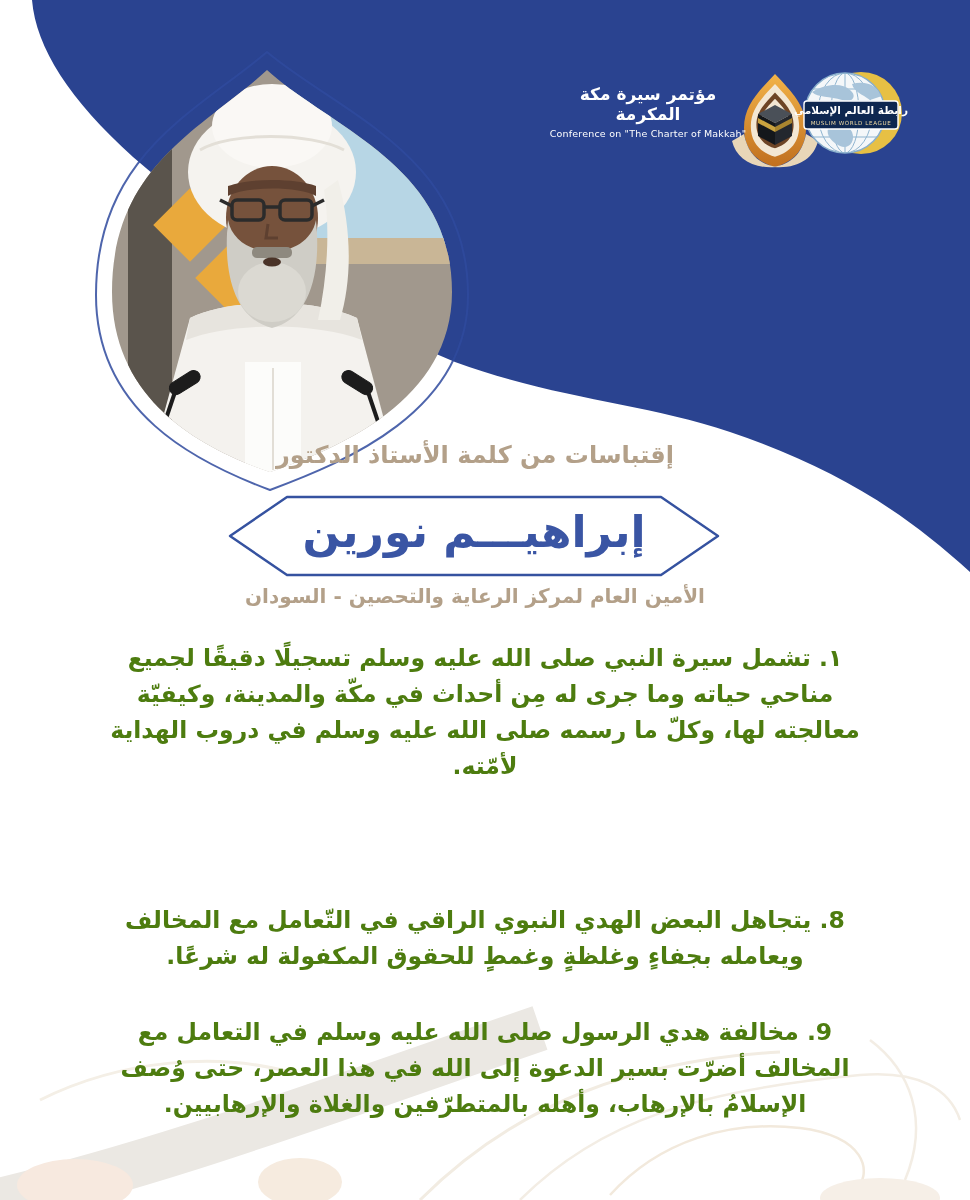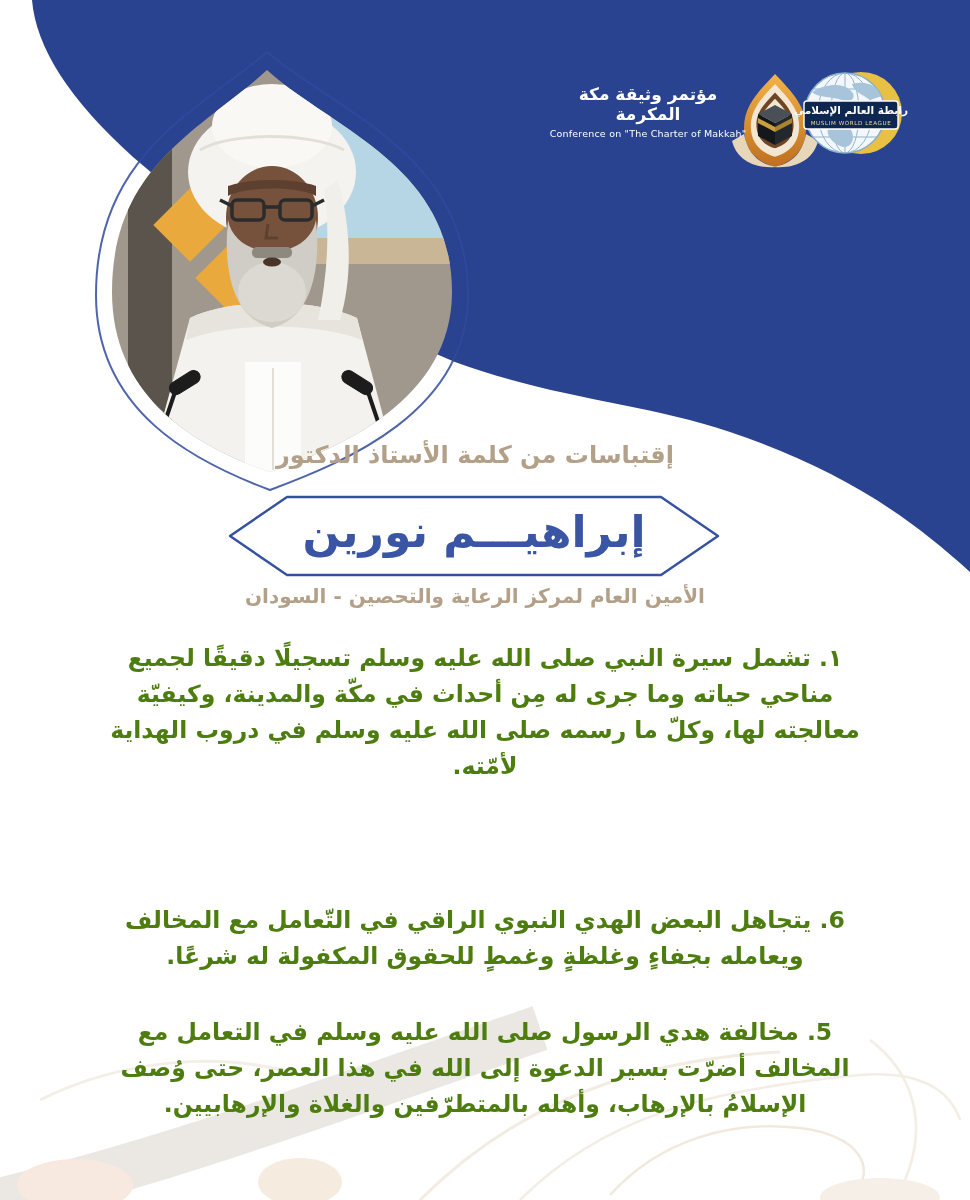--- a/index.html
+++ b/index.html
@@ -154,28 +154,28 @@
         <path d="M 828,128 C 836,122 848,124 852,132 C 856,142 848,150 840,146 C 832,142 826,136 828,128 Z" fill="#a8c4da" stroke="none"></path>
       </g>
       <rect x="804" y="101" width="94" height="28" rx="3" fill="#0e2750" stroke="#ffffff" stroke-width="1.4"></rect>
       <text x="851" y="113.5" text-anchor="middle" fill="#ffffff" font-size="10.5" font-weight="700" font-family="DejaVu Sans, sans-serif">رابطة العالم الإسلامي</text>
       <text x="851" y="124.5" text-anchor="middle" fill="#eed9a4" font-size="5.6" letter-spacing="0.6" font-family="DejaVu Sans, sans-serif">MUSLIM WORLD LEAGUE</text>
     </g>
 
     <path d="M 230,536 L 287,497 L 661,497 L 718,536 L 661,575 L 287,575 Z" fill="#ffffff" stroke="#3552a0" stroke-width="2.4" stroke-linejoin="round"></path>
   </svg>
 
-  <div class="abs conf-logo-ar">مؤتمر وثيقة مكة المكرمة</div>
+  <div class="abs conf-logo-ar">مؤتمر سيرة مكة المكرمة</div>
   <div class="abs conf-logo-en">Conference on "The Charter of Makkah"</div>
 
   <div class="abs nameplate">
     <div class="name">إبراهيـــم نورين</div>
   </div>
 
   <div class="abs eyebrow">إقتباسات من كلمة الأستاذ الدكتور</div>
 
   <div class="abs role">الأمين العام لمركز الرعاية والتحصين - السودان</div>
 
   <div class="abs quote q1">١. تشمل سيرة النبي صلى الله عليه وسلم تسجيلًا دقيقًا لجميع مناحي حياته وما جرى له مِن أحداث في مكّة والمدينة، وكيفيّة معالجته لها، وكلّ ما رسمه صلى الله عليه وسلم في دروب الهداية لأمّته.</div>
-  <div class="abs quote q3">6. يتجاهل البعض الهدي النبوي الراقي في التّعامل مع المخالف ويعامله بجفاءٍ وغلظةٍ وغمطٍ للحقوق المكفولة له شرعًا.</div>
-  <div class="abs quote q4">5. مخالفة هدي الرسول صلى الله عليه وسلم في التعامل مع المخالف أضرّت بسير الدعوة إلى الله في هذا العصر، حتى وُصف الإسلامُ بالإرهاب، وأهله بالمتطرّفين والغلاة والإرهابيين.</div>
+  <div class="abs quote q3">8. يتجاهل البعض الهدي النبوي الراقي في التّعامل مع المخالف ويعامله بجفاءٍ وغلظةٍ وغمطٍ للحقوق المكفولة له شرعًا.</div>
+  <div class="abs quote q4">9. مخالفة هدي الرسول صلى الله عليه وسلم في التعامل مع المخالف أضرّت بسير الدعوة إلى الله في هذا العصر، حتى وُصف الإسلامُ بالإرهاب، وأهله بالمتطرّفين والغلاة والإرهابيين.</div>
 
 </div>
 
 </body></html>

